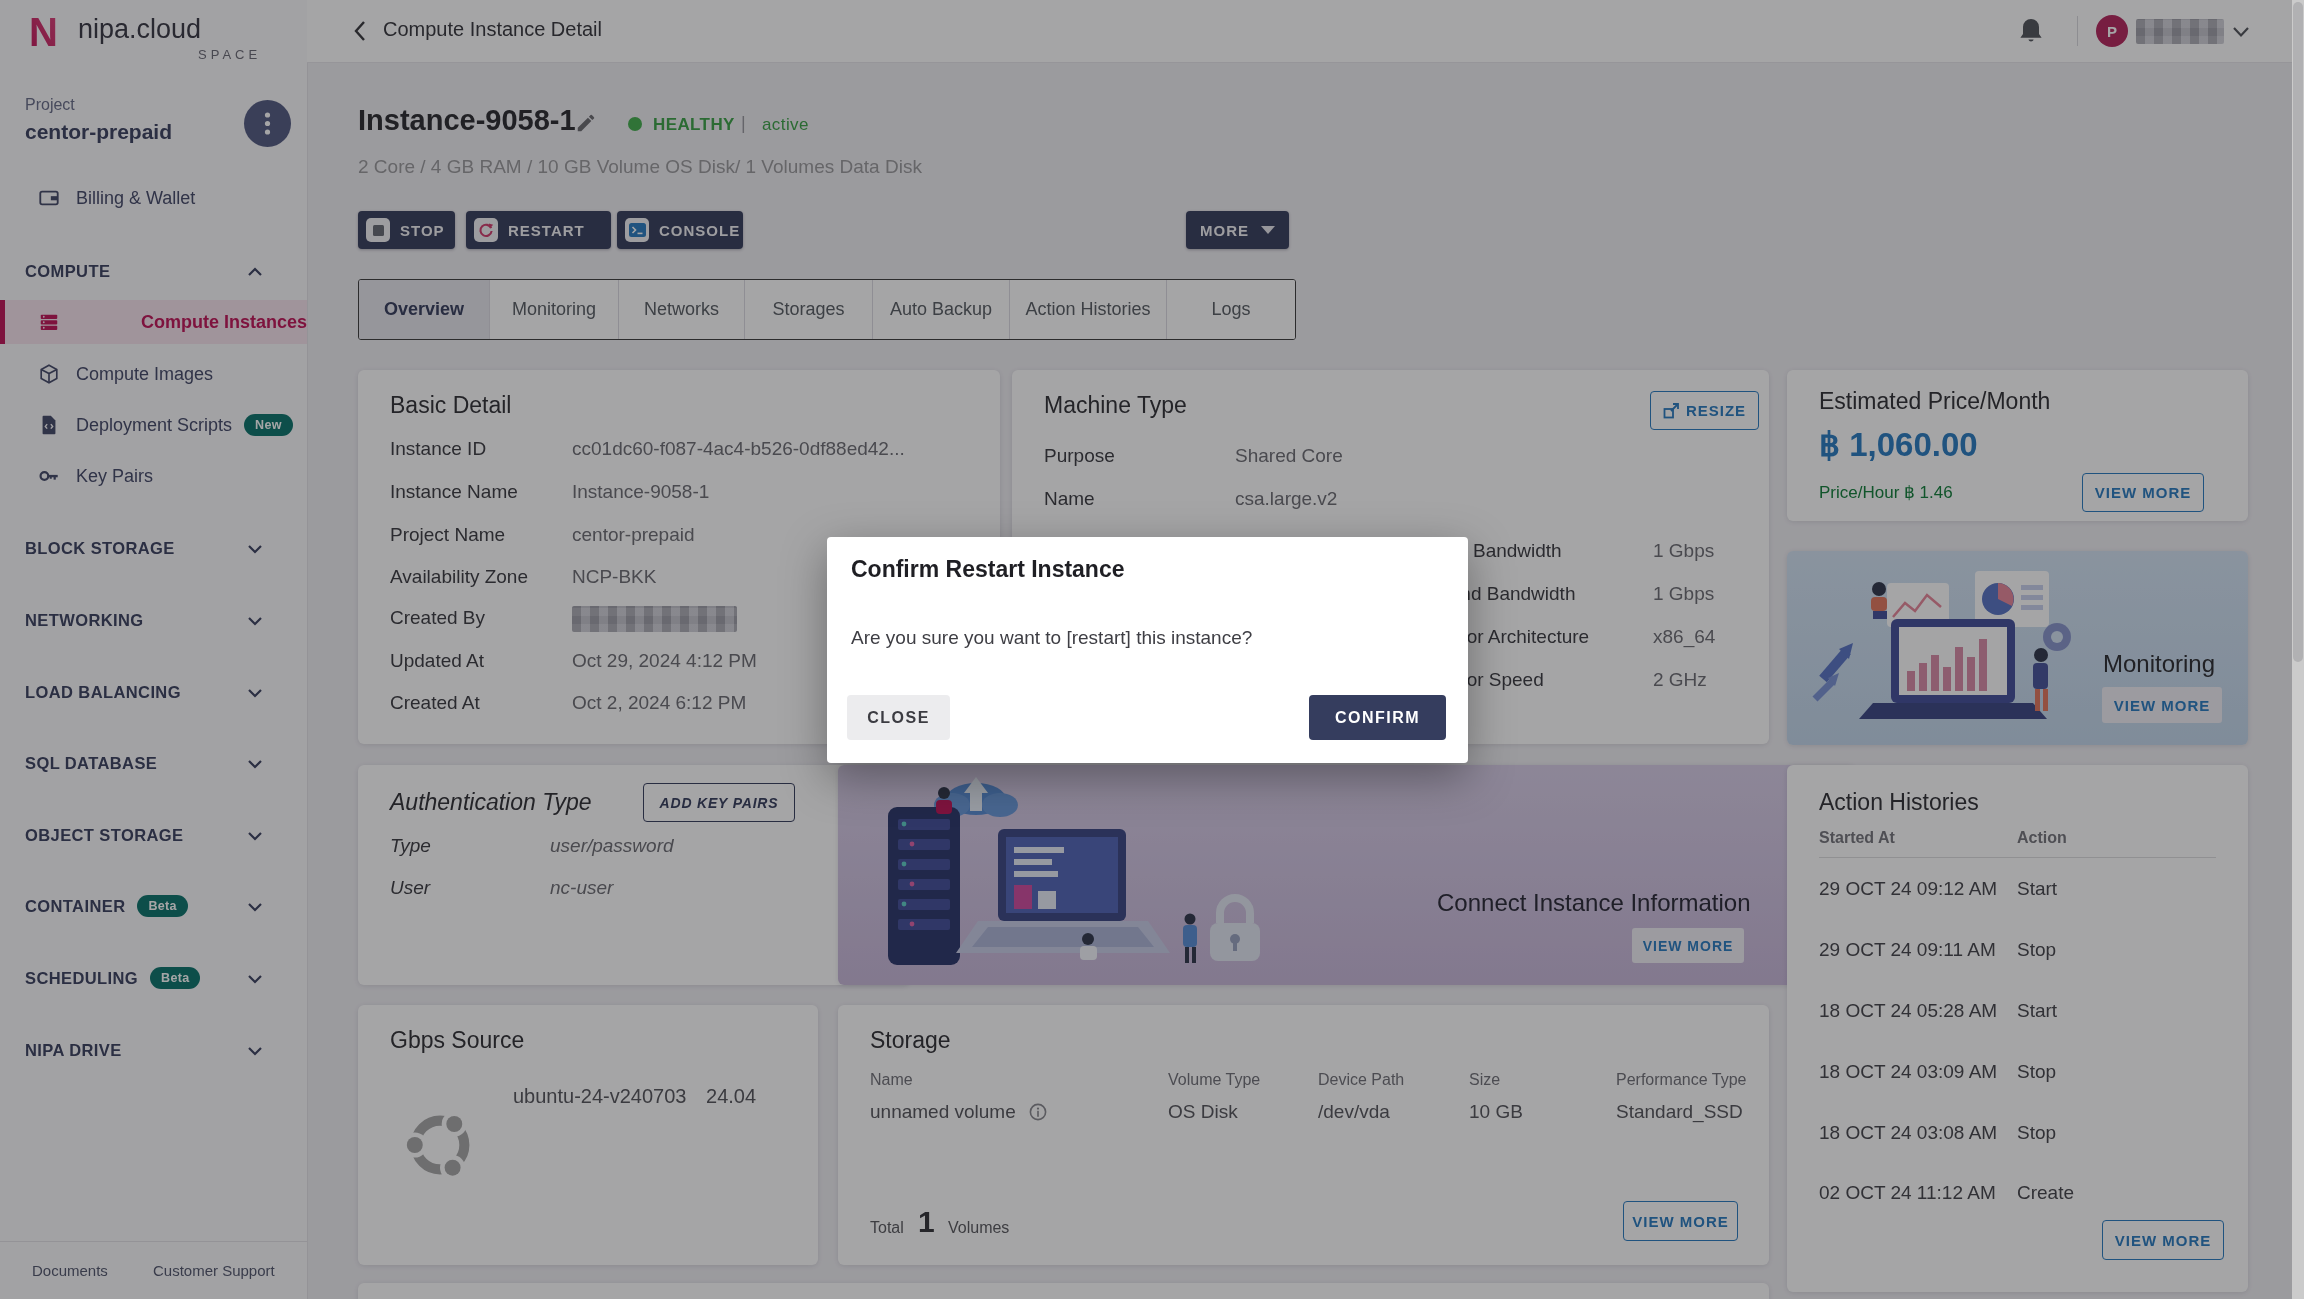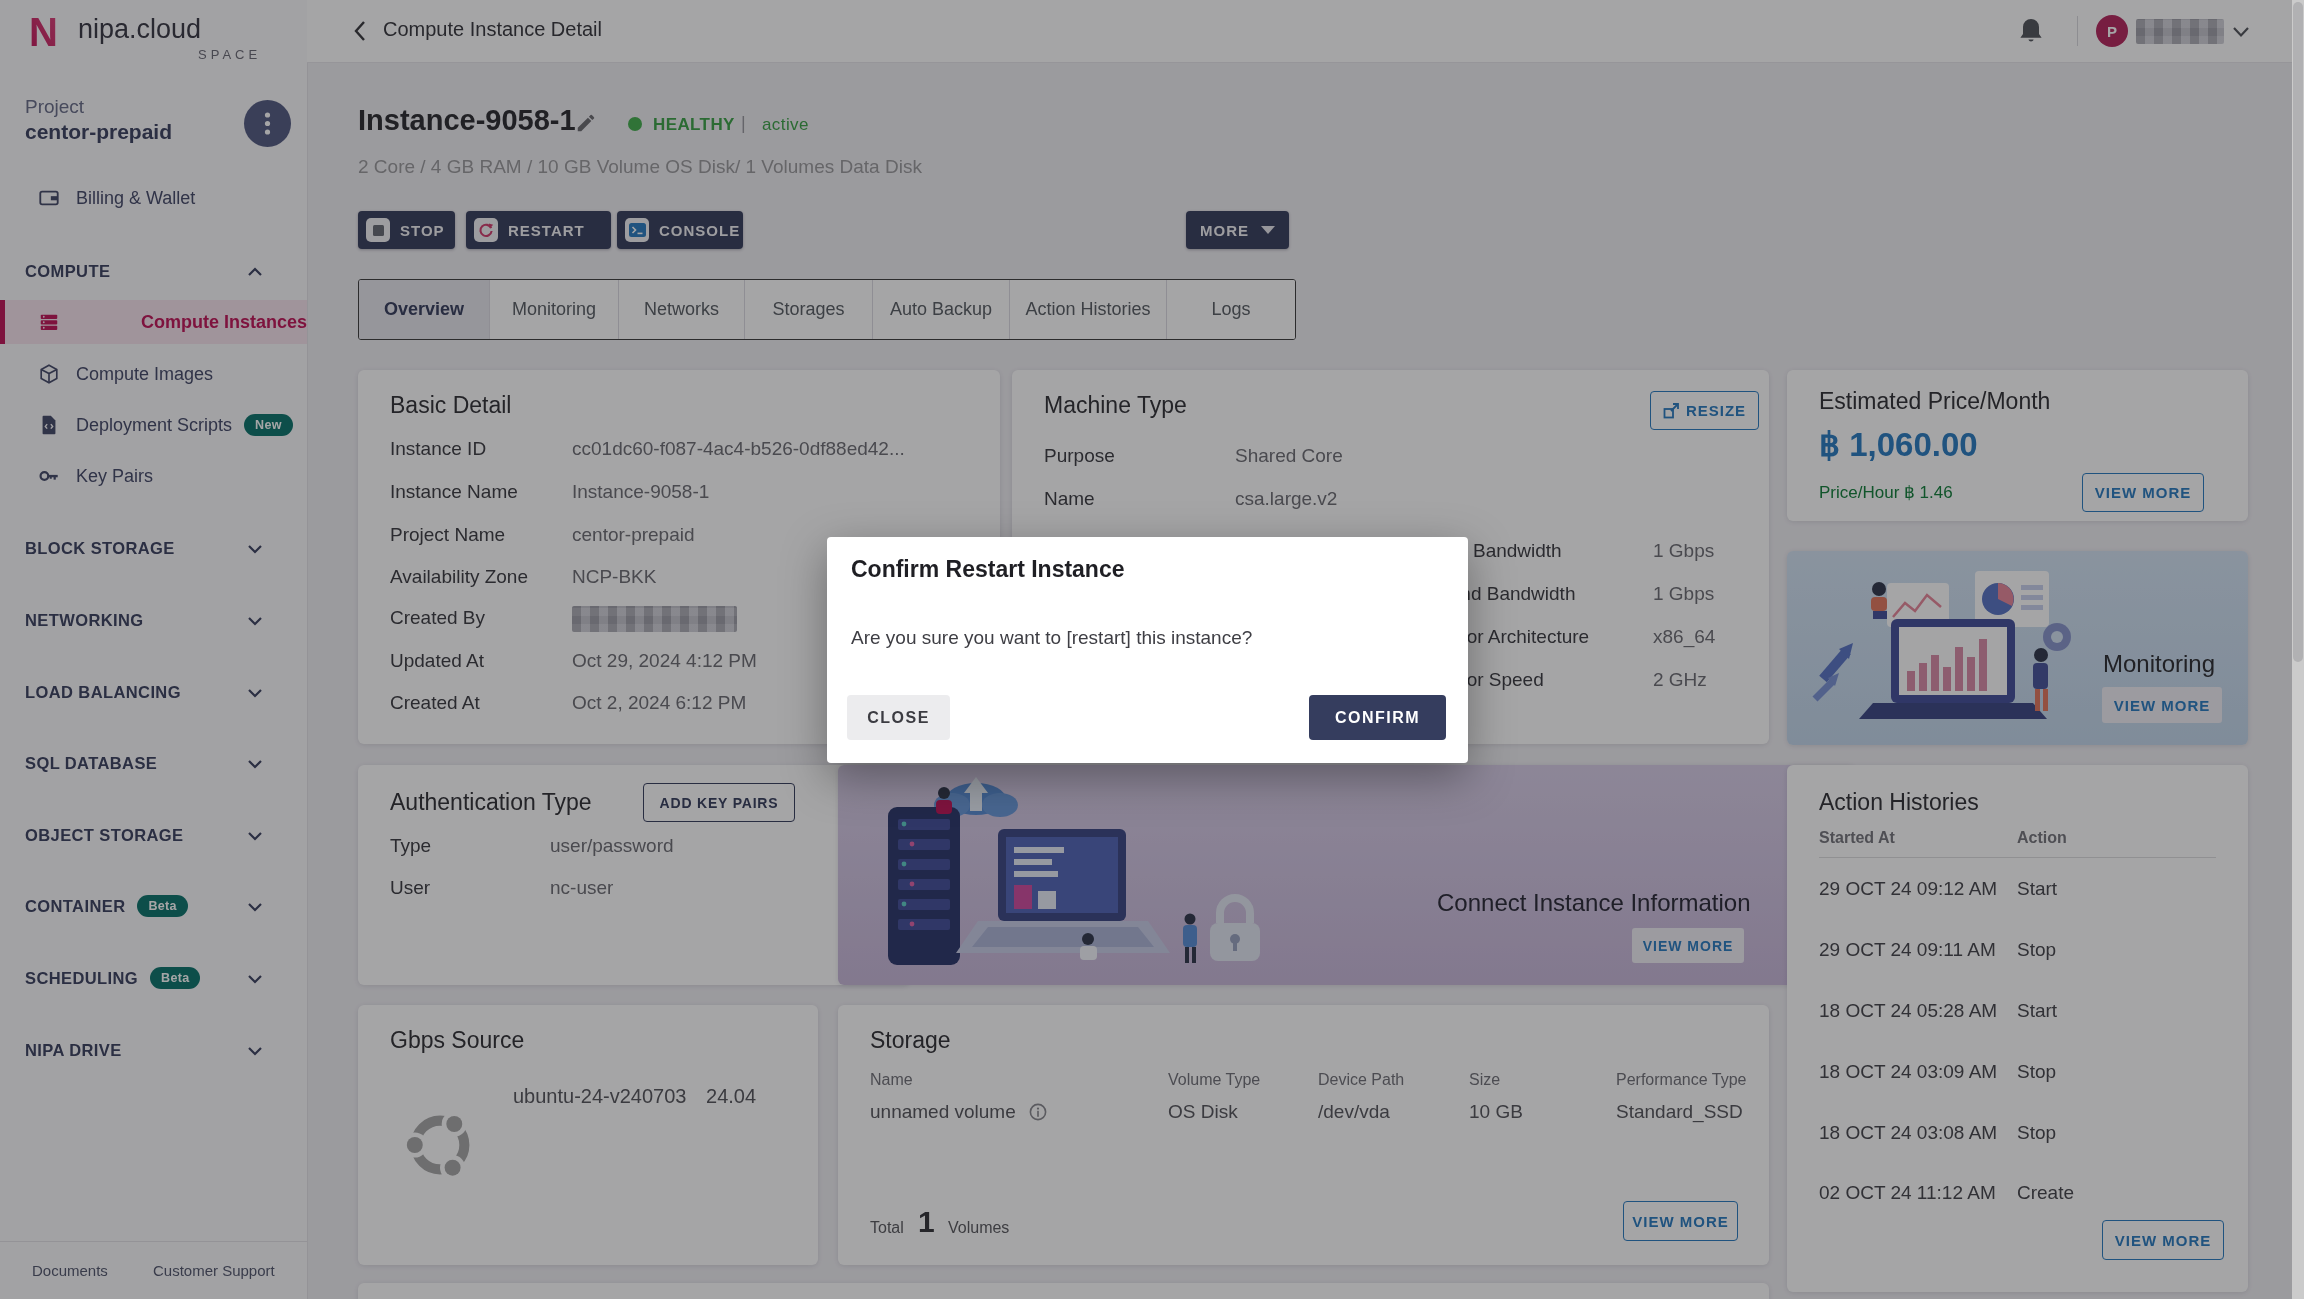--- a/index.html
+++ b/index.html
@@ -2,21 +2,21 @@
 <html><head>
 <meta charset="utf-8">
 <style>
   html,body{margin:0;padding:0;background:#444;}
   #screen{position:relative;width:2304px;height:1299px;overflow:hidden;
     background:#f0eff3;font-family:"Liberation Sans",sans-serif;}
   .abs{position:absolute;}
   
   #sidebar{position:absolute;left:0;top:0;width:307px;height:1299px;background:#fbfafc;
     border-right:1px solid #e4e3e8;z-index:2;}
-  .proj-label{font-size:19px;color:#6a6f8a;}
+  .proj-label{font-size:16px;color:#6a6f8a;}
   .proj-name{font-size:21px;color:#3e4462;font-weight:bold;}
   .nav-item{position:absolute;left:0;width:307px;height:44px;display:flex;align-items:center;
     font-size:18px;color:#474c6b;cursor:pointer;}
   .nav-item .ic{width:22px;height:22px;margin-left:38px;margin-right:16px;flex:none;}
   .nav-item.active{background:#f7e4ee;color:#c2185b;font-weight:bold;justify-content:space-between;}
   .nav-item.active::before{content:"";position:absolute;left:0;top:0;width:5px;height:44px;background:#c2185b;}
   .section-head{position:absolute;left:25px;width:260px;height:36px;display:flex;align-items:center;
     font-size:16.5px;font-weight:bold;color:#3e4462;letter-spacing:.4px;cursor:pointer;}
   .section-head .chev{position:absolute;right:22px;}
   .badge-pink{display:inline-block;background:#0f766e;color:#fff;font-size:12.5px;font-weight:bold;
@@ -394,21 +394,21 @@
         <rect x="78" y="52" width="14" height="8" fill="#46529b"></rect>
       <circle cx="246" cy="96" r="7" fill="#333a4e"></circle>
         <rect x="238" y="104" width="15" height="26" rx="4" fill="#4a569b"></rect>
         <rect x="240" y="130" width="5" height="22" fill="#e2795f"></rect>
         <rect x="248" y="130" width="5" height="22" fill="#e2795f"></rect>
     </svg>
     <div class="banner-title" style="left:316px;top:99px;color:#2e2f33;">Monitoring</div>
     <div class="view-flat" style="left:315px;top:136px;width:120px;height:36px;">VIEW MORE</div>
   </div>
 
-  <div class="card" style="left:358px;top:765px;width:552px;height:220px;">
+  <div class="card" style="left:358px;top:765px;width:552px;height:220px;font-style:italic;">
     <div class="card-title" style="left:32px;top:24px;">Authentication Type</div>
     <div class="btn-outline-navy" style="left:285px;top:18px;width:150px;height:37px;">ADD KEY PAIRS</div>
     <div class="row" style="top:70px;"><span class="lab" style="width:160px;">Type</span><span class="val">user/password</span></div>
     <div class="row" style="top:112px;"><span class="lab" style="width:160px;">User</span><span class="val">nc-user</span></div>
   </div>
 
   <div class="card" style="left:838px;top:765px;width:1017px;height:220px;background:linear-gradient(180deg,#d9cfe8,#c9b9da);">
     <svg class="abs" style="left:20px;top:6px;" width="420" height="208" viewBox="0 0 420 208">
       <ellipse cx="118" cy="28" rx="30" ry="16" fill="#5b8fd6"></ellipse>
         <ellipse cx="94" cy="34" rx="18" ry="12" fill="#6d9cdd"></ellipse>

